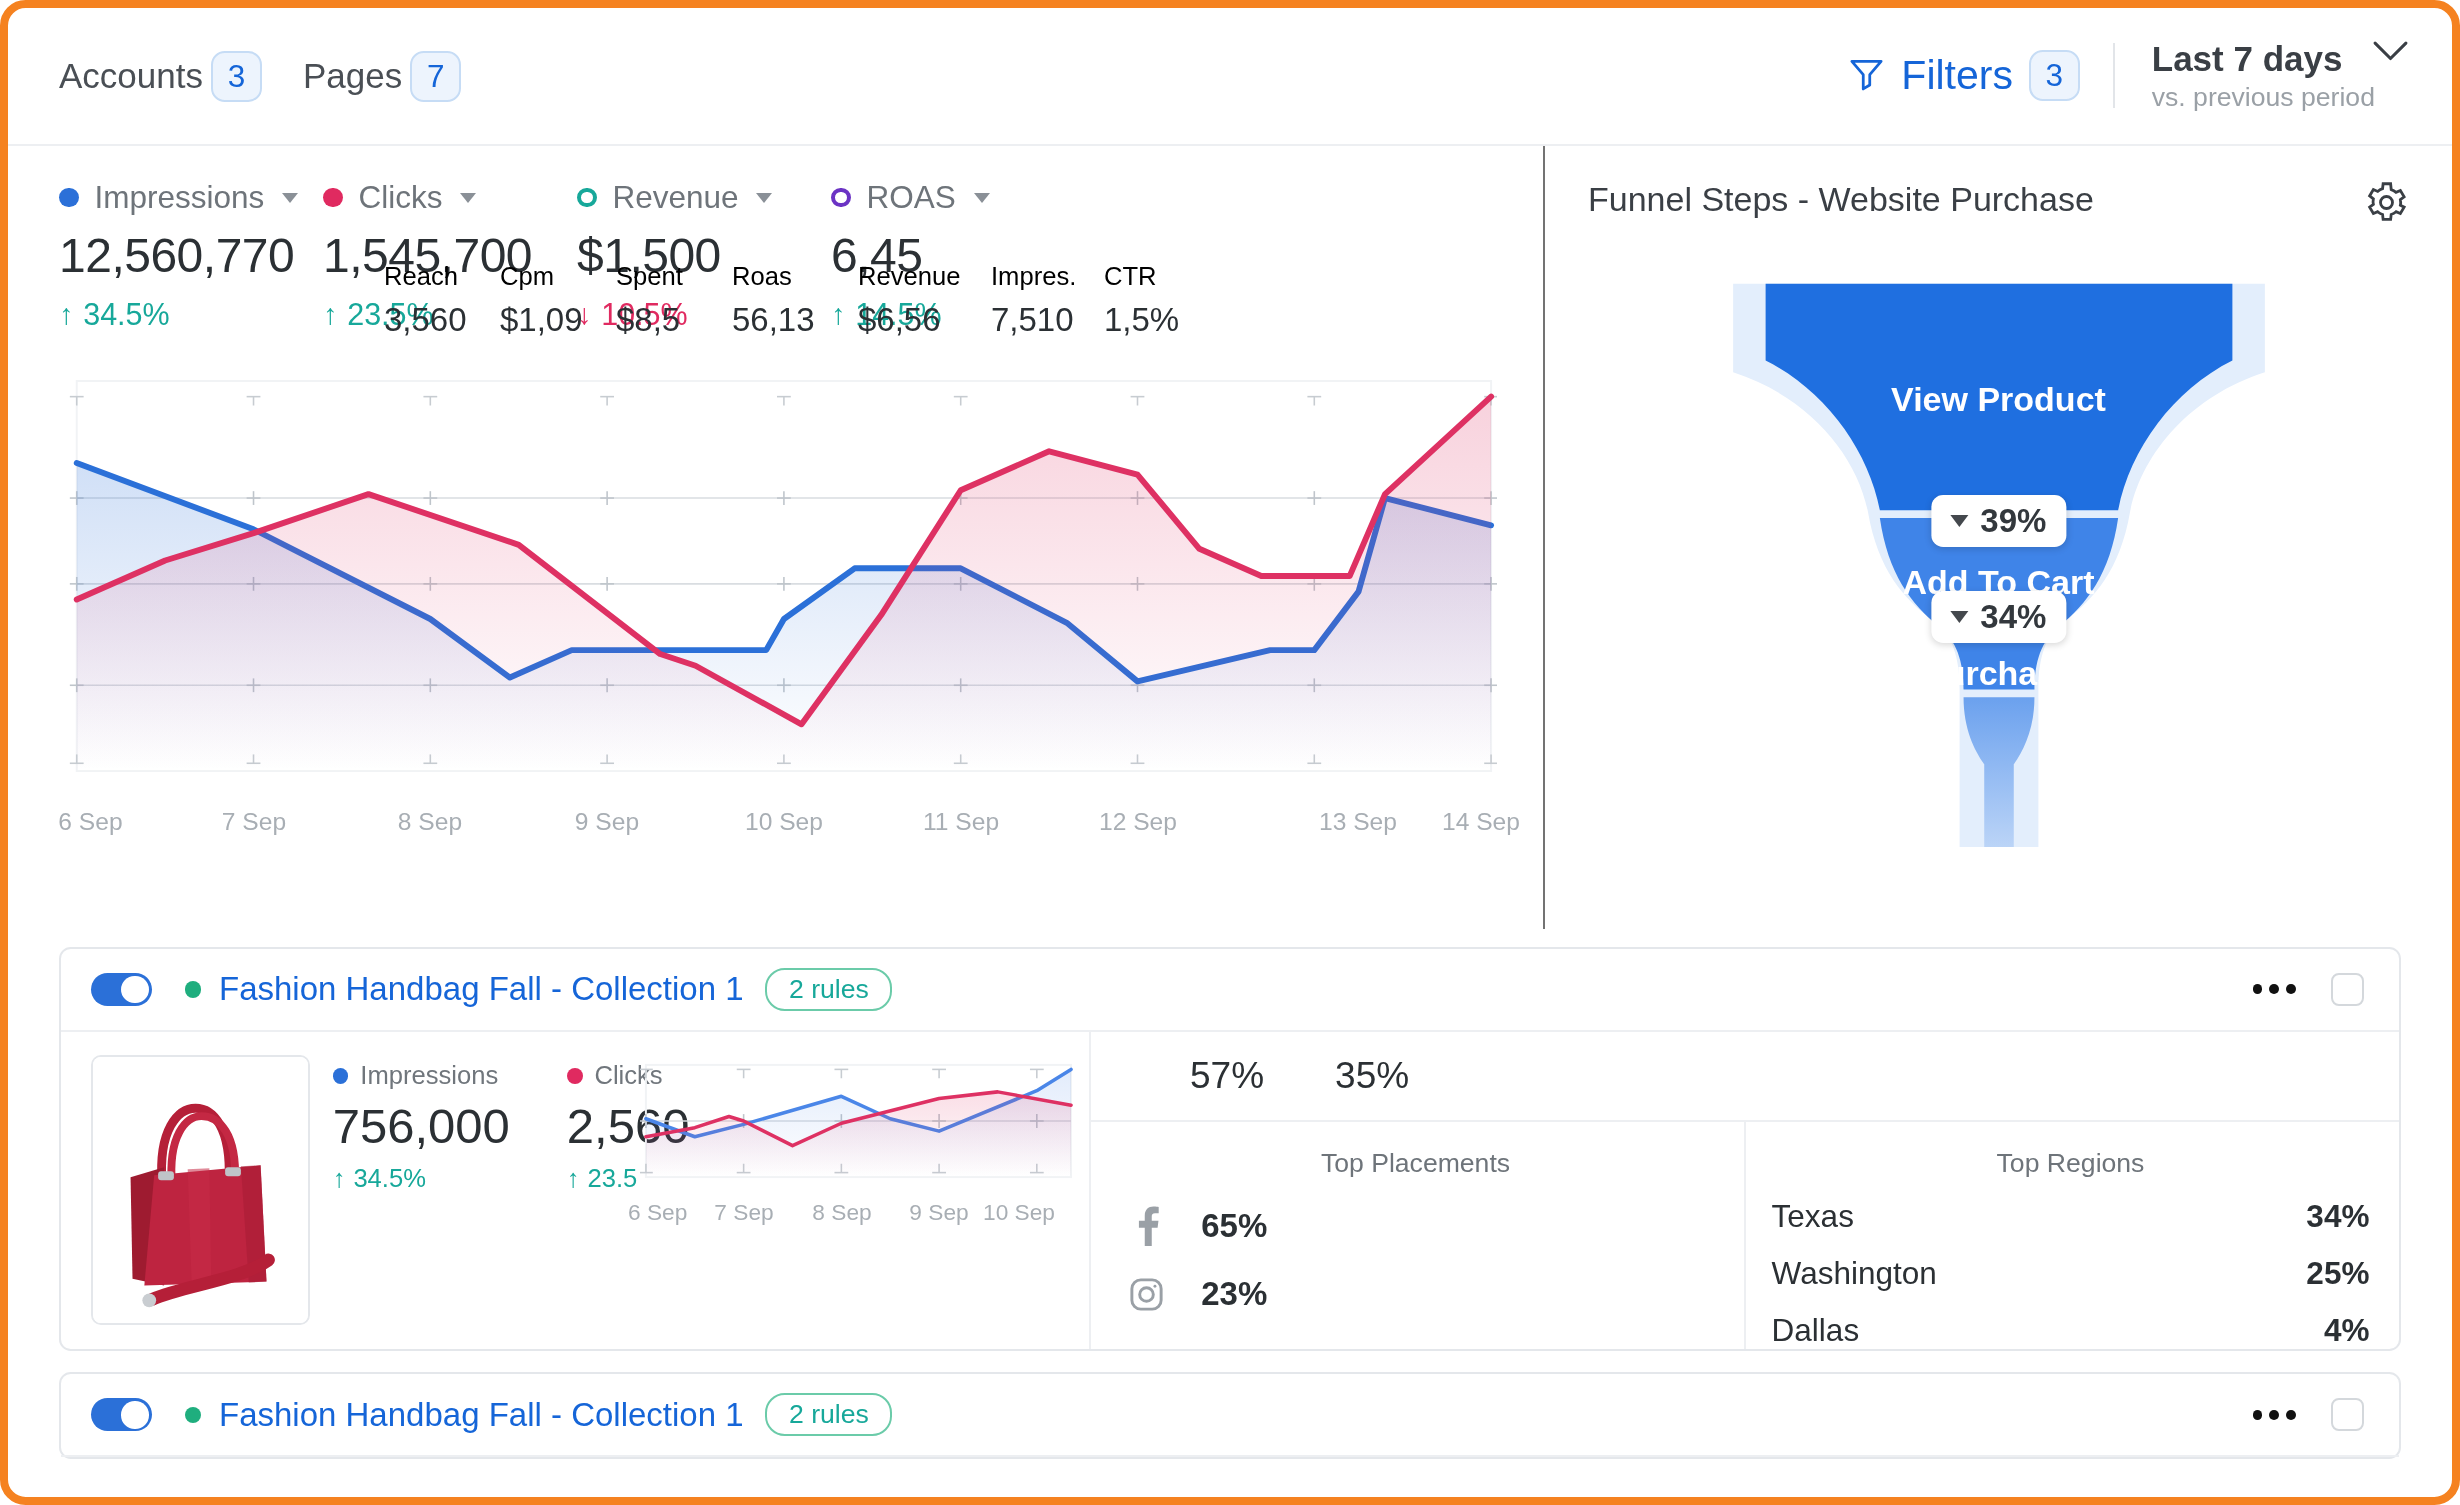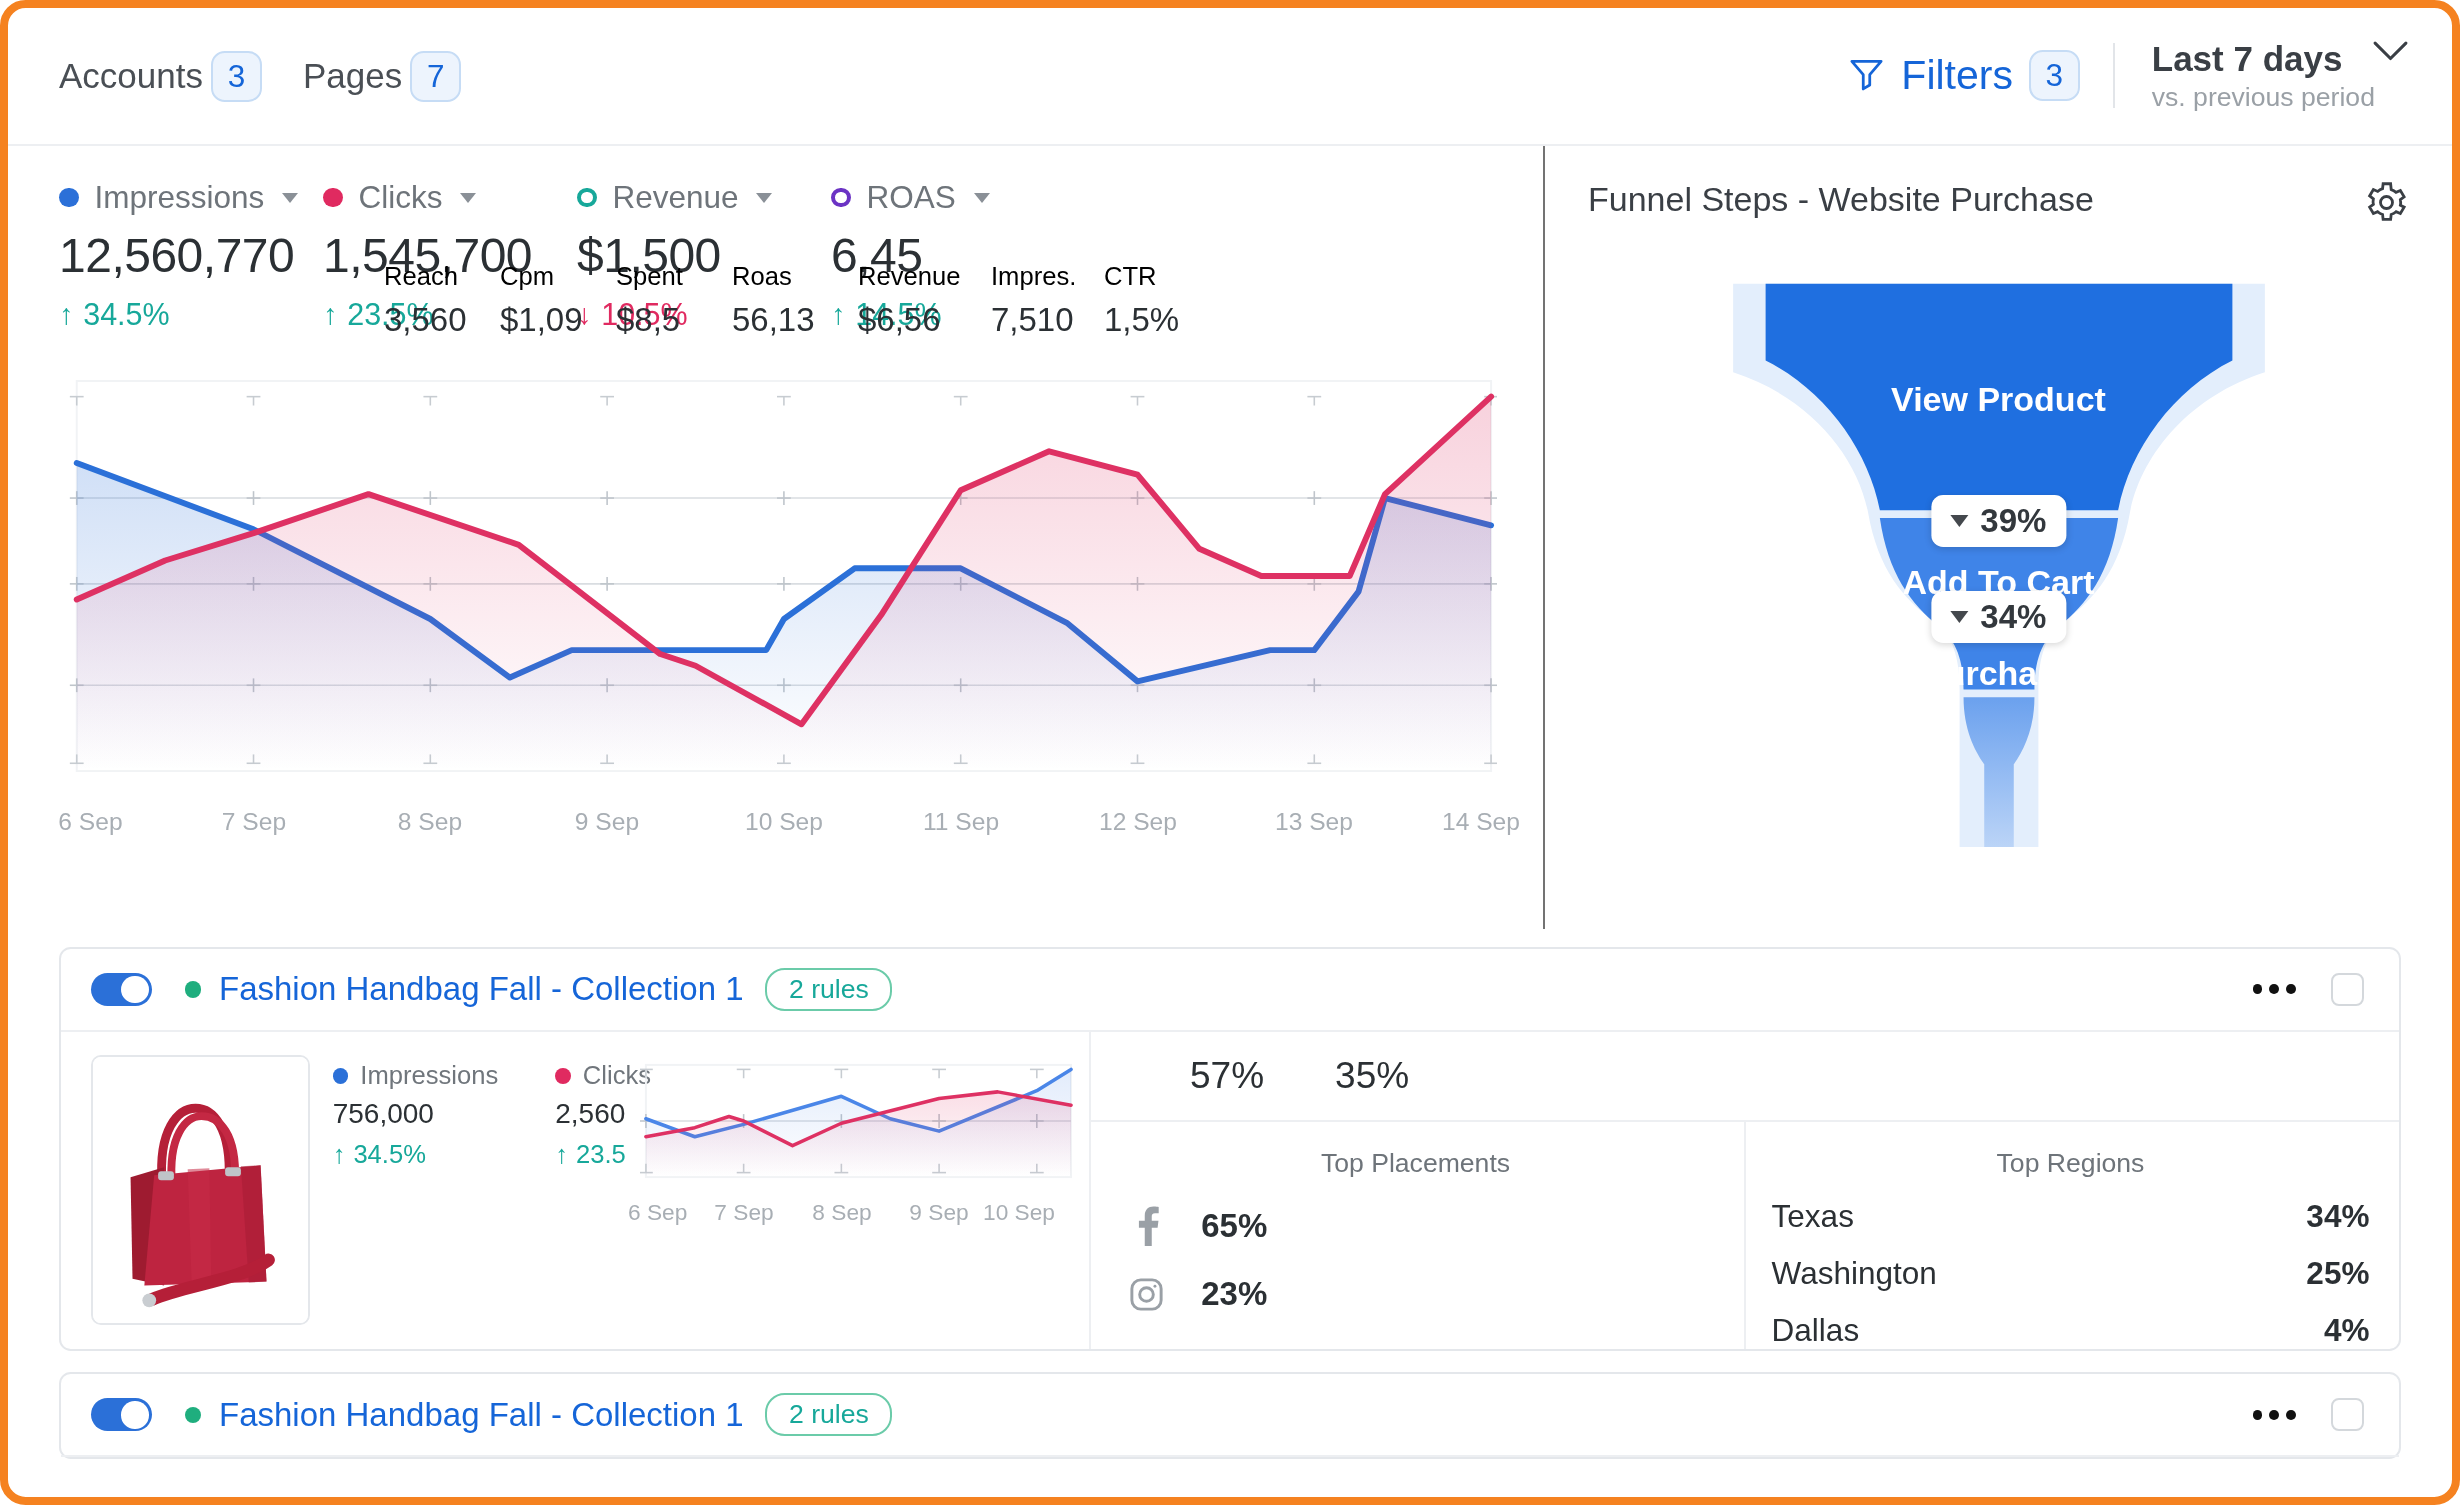--- a/index.html
+++ b/index.html
@@ -118,21 +118,21 @@
   .cardbody { display: flex; height: 317px; }
   .thumbcell { width: 254px; padding: 23.6px 0 23.6px 29.6px; flex: none; }
   .thumb { width: 219px; height: 270px; border: 2px solid #E4E7EB; border-radius: 9.9px;
            background: #fff; position: relative; overflow: hidden; }
   .metricscell { width: 325px; padding: 29.6px 0 0 17.7px; flex: none; }
   .mrow { display: flex; gap: 57px; }
   .m { }
   .mhead { display: flex; align-items: center; gap: 11.8px; }
   .mdot { width: 15.8px; height: 15.8px; border-radius: 50%; }
   .mname { font-size: 25.6px; color: #70767C; }
-  .mval { font-size: 28px; color: #2B3034; font-weight: 500; margin-top: 7.9px; }
+  .mval { font-size: 49px; color: #2B3034; font-weight: 500; margin-top: 7.9px; }
   .mdelta { font-size: 25.6px; color: #17A89A; margin-top: 9.9px; display: flex; gap: 7.9px; align-items: center; }
 
   .sparkcell { width: 449px; padding: 25.6px 15.8px 0 0; flex: none; }
   .sparkx { position: relative; width: 433px; height: 33px; margin-top: 9.9px; }
   .sparkx .xlab { font-size: 22.7px; }
 
   .statsrow { position: absolute; display: flex; }
   .stat { text-align: left; }
   .stath { font-size: 25.6px; color: #000000; }
   .statv { font-size: 33px; color: #2B3034; margin-top: 9.9px; font-weight: 500; }
@@ -365,21 +365,21 @@
             </svg>
       </div>
       <div class="xaxis" id="big-xaxis">
             <span class="xlab" style="left: 31.5px;">6 Sep</span>
             <span class="xlab" style="left: 195px;">7 Sep</span>
             <span class="xlab" style="left: 371px;">8 Sep</span>
             <span class="xlab" style="left: 548px;">9 Sep</span>
             <span class="xlab" style="left: 725px;">10 Sep</span>
             <span class="xlab" style="left: 902px;">11 Sep</span>
             <span class="xlab" style="left: 1079px;">12 Sep</span>
-            <span class="xlab" style="left: 1255px;">13 Sep</span>
+            <span class="xlab" style="left: 1299px;">13 Sep</span>
             <span class="xlab" style="left: 1422px;">14 Sep</span>
           </div>
     </div>
 
     <div class="rightpane">
       <div class="funnelhead">
         <span class="funneltitle">Funnel Steps - Website Purchase</span>
         <span class="gear">
           <svg width="45" height="45" viewBox="0 0 24 24" fill="none" stroke="#3A3F45" stroke-width="1.5">
             <circle cx="12" cy="12" r="3.2"></circle>

